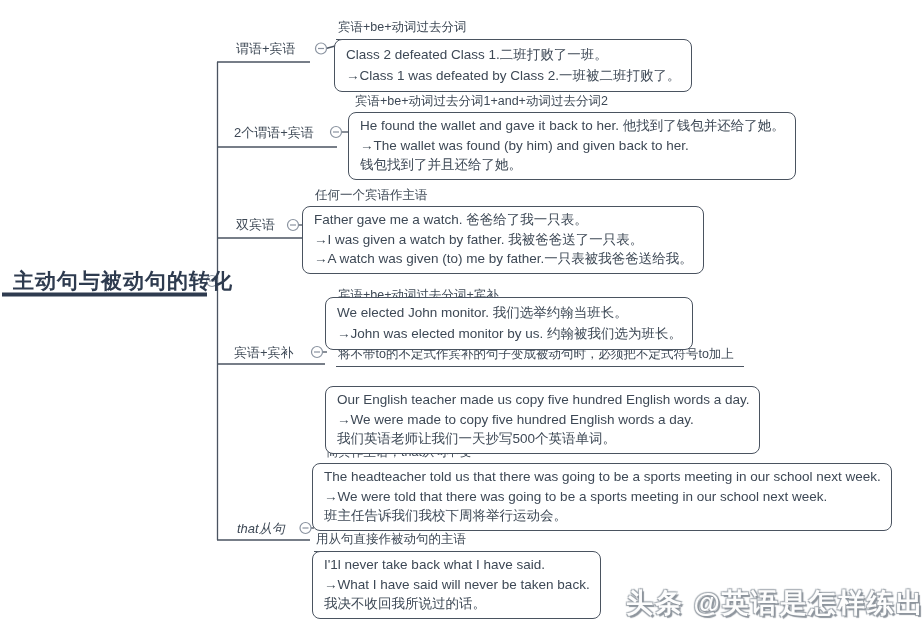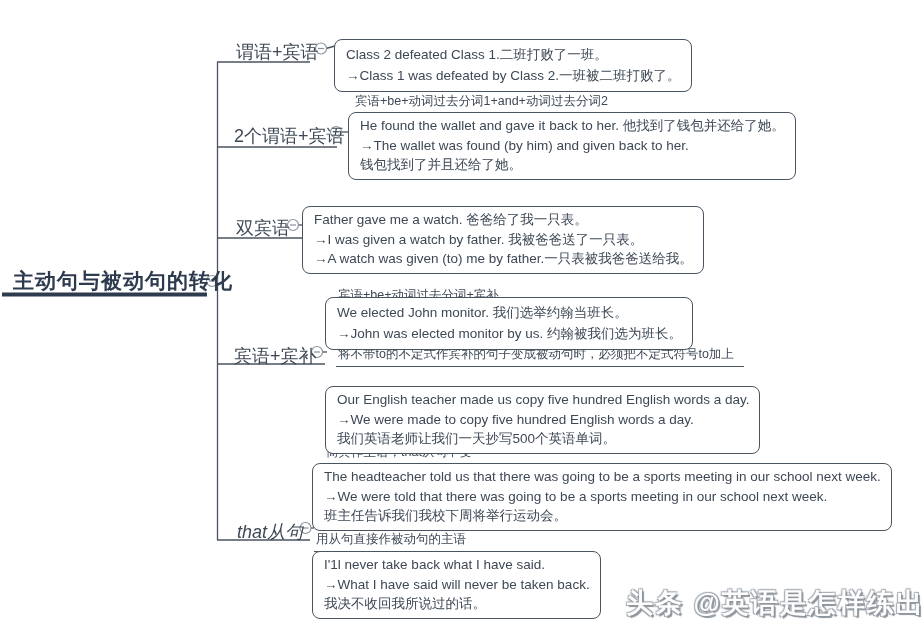--- a/index.html
+++ b/index.html
@@ -5,21 +5,21 @@
   html,body { margin:0; padding:0; background:#fff; }
   .canvas {
     position:relative; width:922px; height:628px; background:#ffffff;
     font-family:"Liberation Sans","DejaVu Sans",sans-serif; overflow:hidden;
   }
   svg.lines { position:absolute; left:0; top:0; }
   .root-label {
     position:absolute; left:13px; top:267px;
     font-size:21px; font-weight:bold; color:#2e3b4f; letter-spacing:1px; white-space:nowrap;
   }
-  .blabel { position:absolute; font-size:18px; color:#3d4855; white-space:nowrap; }
+  .blabel { position:absolute; font-size:13px; color:#3d4855; white-space:nowrap; }
   .bl1 {left:236px; top:40px;}
   .bl2 {left:234px; top:124px;text-align:center;}
   .bl3 {left:236px; top:216px;}
   .bl4 {left:234px; top:344px;}
   .bl5 {left:237px; top:520px;font-style:italic;}
   .rule {
     position:absolute; font-size:12.5px; color:#3d4855; white-space:nowrap;
     padding:0 10px 3px 2px; border-bottom:1.3px solid #4a5360;
   }
   .f1 {left:336px; top:19px;}
@@ -97,21 +97,23 @@
   </svg>
 
   <div class="root-label">主动句与被动句的转化</div>
 
   <div class="blabel bl1">谓语+宾语</div>
   <div class="blabel bl2">2个谓语+宾语</div>
   <div class="blabel bl3">双宾语</div>
   <div class="blabel bl4">宾语+宾补</div>
   <div class="blabel bl5">that从句</div>
 
+  <div class="rule f1">宾语+be+动词过去分词</div>
   <div class="rule f2">宾语+be+动词过去分词1+and+动词过去分词2</div>
+  <div class="rule f3">任何一个宾语作主语</div>
   <div class="rule f4a">宾语+be+动词过去分词+宾补</div>
   <div class="rule f4b">将不带to的不定式作宾补的句子变成被动句时，必须把不定式符号to加上</div>
   <div class="rule f5a">简宾作主语，that从句不变</div>
   <div class="rule f5b">用从句直接作被动句的主语</div>
 
   <div class="box two bx1">
     <div>Class 2 defeated Class 1.二班打败了一班。</div>
     <div>→Class 1 was defeated by Class 2.一班被二班打败了。</div>
   </div>
 

